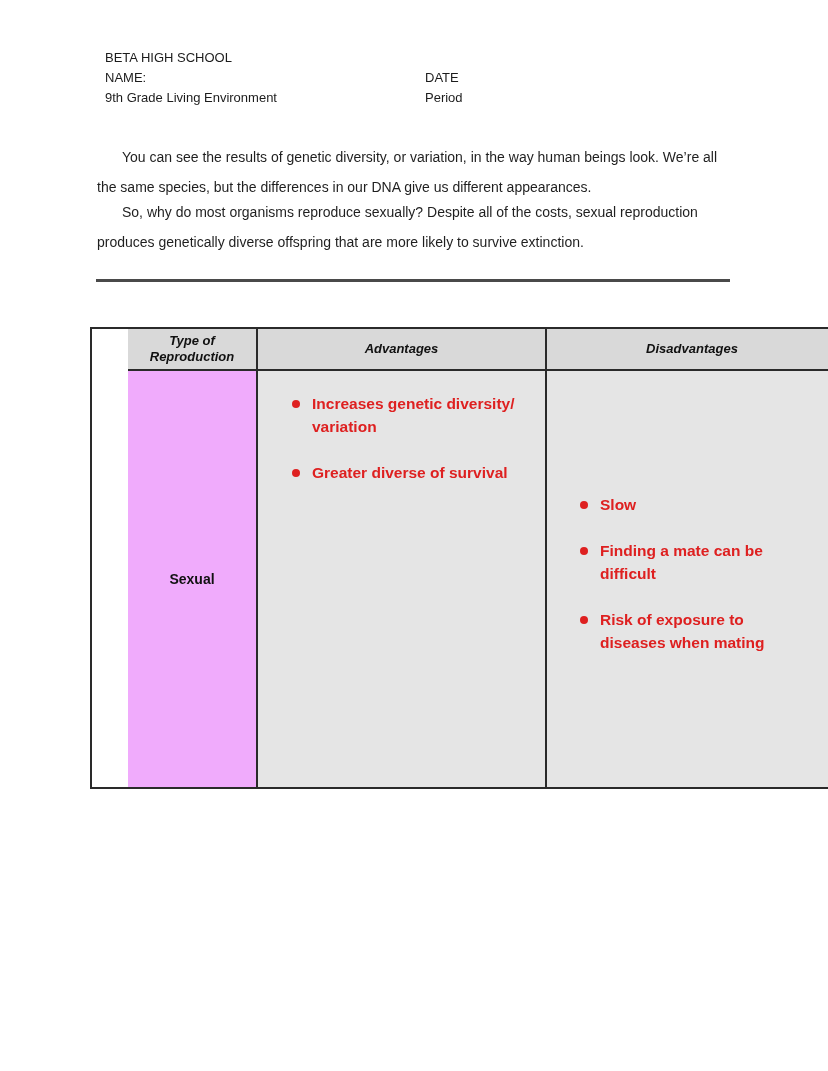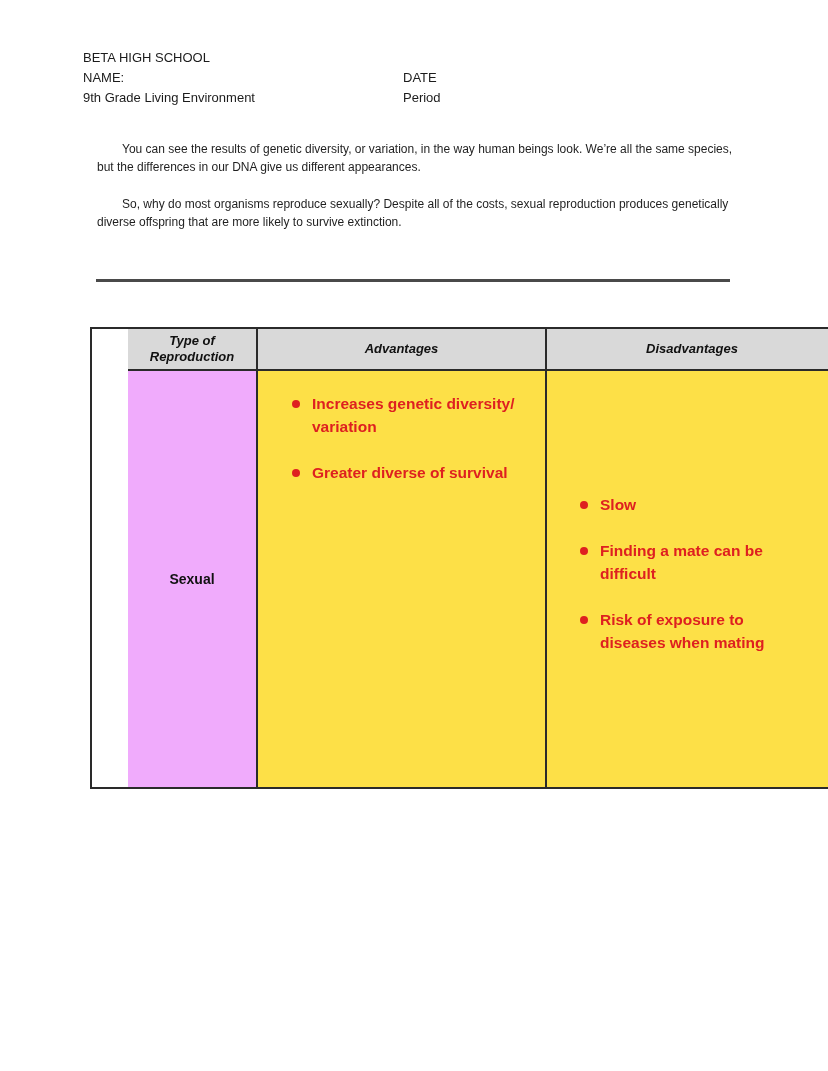--- a/index.html
+++ b/index.html
@@ -10,36 +10,36 @@
     margin: 0 auto;
     background: #ffffff;
     font-family: "Liberation Sans", sans-serif;
     color: #1c1c1c;
     overflow: hidden;
   }
 
   
   .header-block {
     position: absolute;
-    left: 83px;
+    left: 105px;
     top: 48px;
     font-size: 13px;
     line-height: 20px;
     color: #1c1c1c;
   }
   .header-line { position: relative; width: 620px; height: 20px; }
   .header-right { position: absolute; left: 320px; top: 0; }
 
   
   .para {
     position: absolute;
     left: 97px;
     width: 642px;
-    font-size: 12px;
-    line-height: 18px;
+    font-size: 14px;
+    line-height: 30px;
     text-indent: 25px;
     color: #1f1f1f;
   }
   .para-1 { top: 128px; }
   .para-2 { top: 183px; }
 
   
   .divider {
     position: absolute;
     left: 96px;
@@ -85,21 +85,21 @@
   }
   .type-cell {
     background: #f0abfc;
     display: flex;
     align-items: center;
     justify-content: center;
     font-weight: bold;
     font-size: 14px;
     color: #111111;
   }
-  .list-cell { background: #fde047; }
+  .list-cell { background: #e5e5e5; }
   .adv-cell  { padding: 21px 10px 0 34px; }
   .dis-cell  { padding: 122px 10px 0 33px; }
 
   .bullet-item {
     display: flex;
     align-items: flex-start;
     margin-bottom: 23px;
   }
   .bullet-dot {
     flex: 0 0 auto;

